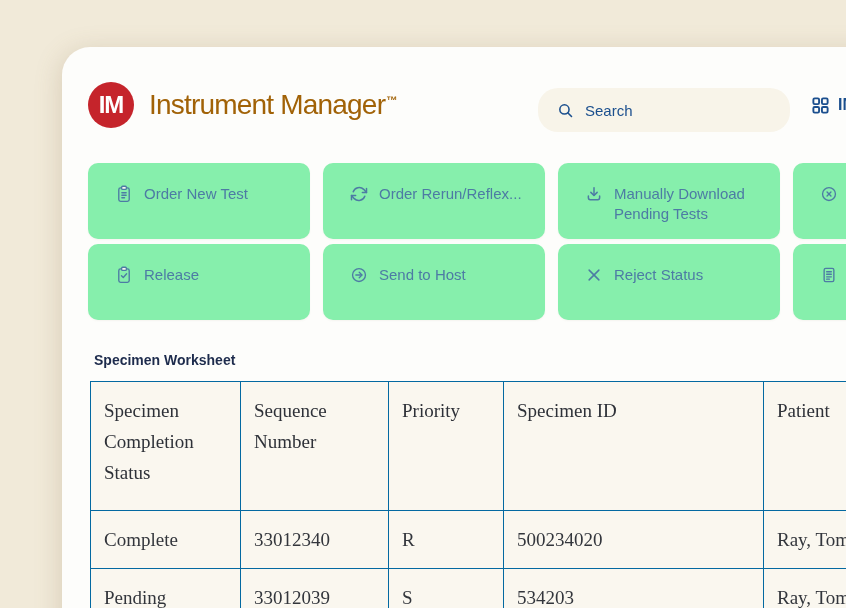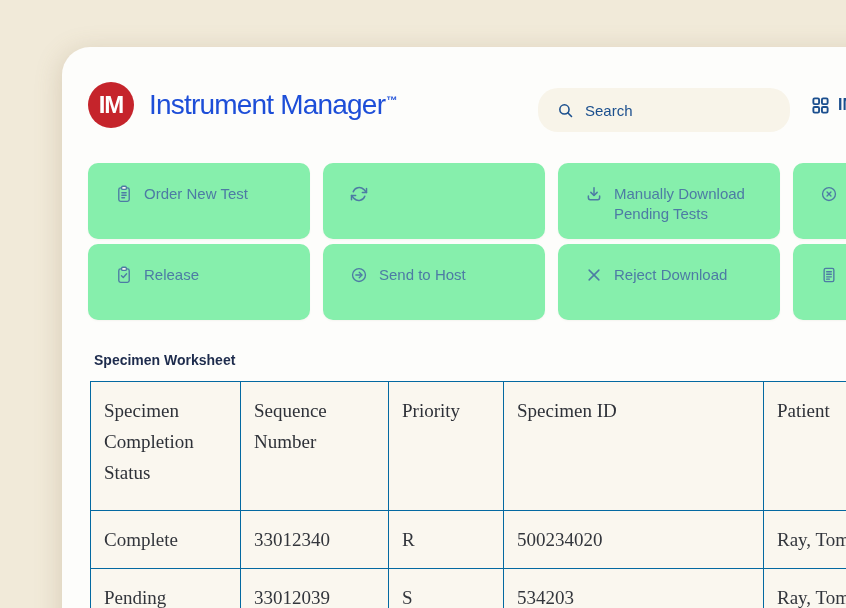--- a/index.html
+++ b/index.html
@@ -6,21 +6,21 @@
   body{font-family:"Liberation Sans", sans-serif; -webkit-font-smoothing:antialiased;}
   .page{position:relative;width:846px;height:608px;overflow:hidden;background:#f1ead9;}
   .card{position:absolute;left:62px;top:47px;width:870px;height:650px;background:#fdfdfb;
         border-radius:28px;box-shadow:-2px 4px 26px rgba(135,110,75,0.22);}
 
   
   .topbar{position:absolute;left:26px;top:35px;height:46px;display:flex;align-items:center;}
   .logo{width:46px;height:46px;border-radius:50%;background:#c5242b;color:#ffffff;
         display:flex;align-items:center;justify-content:center;font-weight:bold;
         font-size:24px;letter-spacing:-1px;}
-  .brand{margin-left:15px;font-size:28px;font-weight:500;color:#1d4ed8;letter-spacing:-0.8px;white-space:nowrap;}
+  .brand{margin-left:15px;font-size:28px;font-weight:500;color:#a16207;letter-spacing:-0.8px;white-space:nowrap;}
   .brand sup{font-size:11px;font-weight:600;margin-left:1px;}
   .search{position:absolute;left:476px;top:41px;width:252px;height:44px;border-radius:20px;
           background:#f8f4e9;display:flex;align-items:center;padding-left:19px;box-sizing:border-box;}
   .search svg{flex:0 0 auto;}
   .search input{border:none;outline:none;background:transparent;margin-left:9px;width:170px;
           font-family:"Liberation Sans",sans-serif;font-size:15px;color:#1b4f8e;}
   .search input::placeholder{color:#1b4f8e;opacity:1;}
   .nav-right{position:absolute;left:749px;top:44px;height:28px;display:flex;align-items:center;gap:8px;
           color:#1b4f8e;font-size:16px;font-weight:bold;white-space:nowrap;}
 
@@ -89,20 +89,21 @@
         <span class="btn-label">Order New Test</span>
       </button>
 
       <button class="action-btn">
         <svg width="18" height="18" viewBox="0 0 24 24" fill="none" stroke="#4d7ba4" stroke-width="2" stroke-linecap="round" stroke-linejoin="round">
           <polyline points="22 4.5 22 10 16.5 10"></polyline>
           <polyline points="2 19.5 2 14 7.5 14"></polyline>
           <path d="M4.3 9a8.5 8.5 0 0 1 14-3.2L22 10"></path>
           <path d="M2 14l3.7 4.2A8.5 8.5 0 0 0 19.7 15"></path>
         </svg>
+        <span class="btn-label">Order Rerun/Reflex...</span>
       </button>
 
       <button class="action-btn">
         <svg width="18" height="18" viewBox="0 0 24 24" fill="none" stroke="#4d7ba4" stroke-width="2" stroke-linecap="round" stroke-linejoin="round">
           <line x1="12" y1="3.5" x2="12" y2="13.5"></line>
           <polyline points="7.8 9.8 12 14 16.2 9.8"></polyline>
           <path d="M4.5 14.5v2.6a2.4 2.4 0 0 0 2.4 2.4h10.2a2.4 2.4 0 0 0 2.4-2.4v-2.6"></path>
         </svg>
         <span class="btn-label">Manually Download Pending Tests</span>
       </button>
@@ -132,21 +133,21 @@
           <polyline points="12.3 8.4 16 12 12.3 15.6"></polyline>
         </svg>
         <span class="btn-label">Send to Host</span>
       </button>
 
       <button class="action-btn">
         <svg width="18" height="18" viewBox="0 0 24 24" fill="none" stroke="#4d7ba4" stroke-width="2" stroke-linecap="round">
           <line x1="5.5" y1="5.5" x2="18.5" y2="18.5"></line>
             <line x1="18.5" y1="5.5" x2="5.5" y2="18.5"></line>
         </svg>
-        <span class="btn-label">Reject Download</span>
+        <span class="btn-label">Reject Status</span>
       </button>
 
       <button class="action-btn">
         <svg width="18" height="18" viewBox="0 0 20 20" fill="none" stroke="#4d7ba4" stroke-width="1.5" stroke-linecap="round">
           <rect x="4.6" y="2.6" width="10.8" height="14.8" rx="1.8"></rect>
           <line x1="7.4" y1="6.4" x2="12.6" y2="6.4"></line>
             <line x1="7.4" y1="9.2" x2="12.6" y2="9.2"></line>
           <line x1="7.4" y1="12" x2="12.6" y2="12"></line>
             <line x1="7.4" y1="14.6" x2="10.4" y2="14.6"></line>
         </svg>

